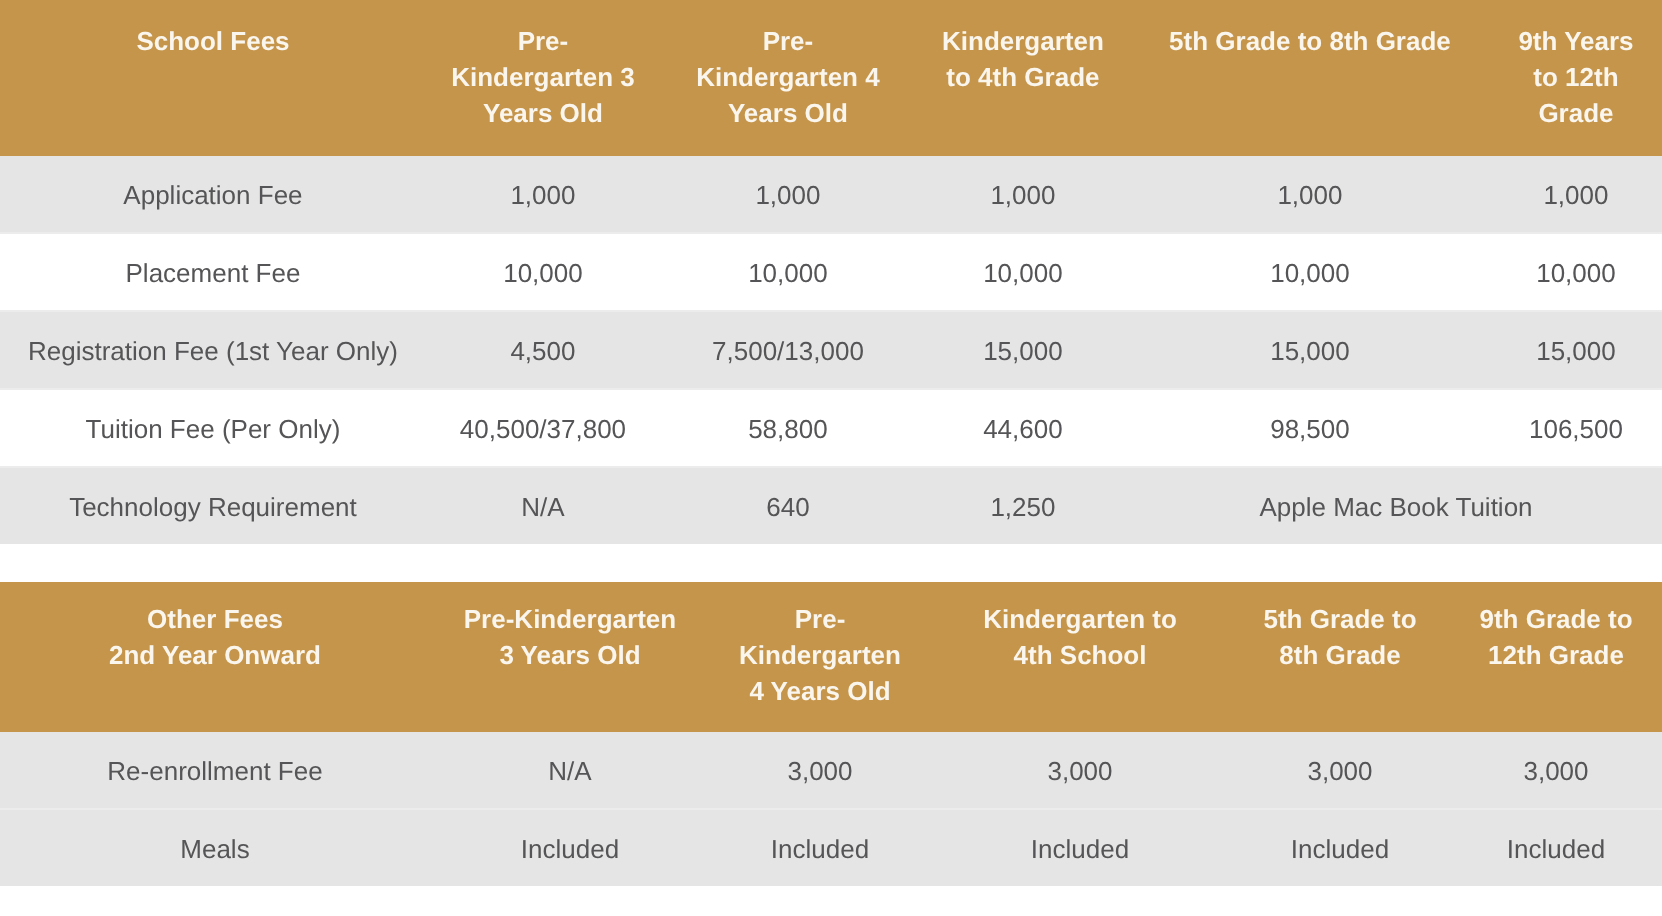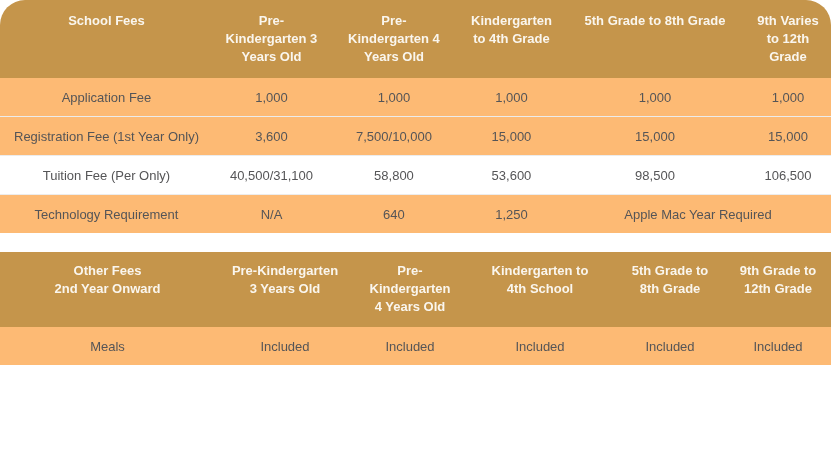--- a/index.html
+++ b/index.html
@@ -6,21 +6,20 @@
     margin: 0;
     padding: 0;
     background: #ffffff;
     font-family: "Liberation Sans", sans-serif;
   }
   .page {
     width: 831px;
     height: 458px;
     overflow: hidden;
     background: #ffffff;
-    border-radius: 25px;
   }
   table.fees {
     width: 831px;
     border-collapse: collapse;
     table-layout: fixed;
   }
   table.fees th {
     background: #c5954b;
     color: #faf6ee;
     font-size: 13px;
@@ -37,21 +36,21 @@
   table.fees td {
     height: 38px;
     font-size: 13px;
     color: #555557;
     text-align: center;
     vertical-align: middle;
     padding: 0 4px;
     overflow: hidden;
   }
   table.fees tr.body-row { background: #ffffff; }
-  table.fees tr.body-row.alt { background: #fdba74; }
+  table.fees tr.body-row.alt { background: #e5e5e5; }
   table.fees tr.body-row + tr.body-row td { border-top: 1px solid #ececec; }
   .table-gap {
     height: 19px;
     background: #ffffff;
   }
 </style>
 </head>
 <body>
 
 <div class="page">
@@ -70,54 +69,62 @@
       <th>School Fees</th>
       <th>Pre-
 Kindergarten 3
 Years Old</th>
       <th>Pre-
 Kindergarten 4
 Years Old</th>
       <th>Kindergarten
 to 4th Grade</th>
       <th>5th Grade to 8th Grade</th>
-      <th>9th Varies
+      <th>9th Years
 to 12th
 Grade</th>
     </tr>
     <tr class="body-row alt">
       <td>Application Fee</td>
       <td>1,000</td>
       <td>1,000</td>
       <td>1,000</td>
       <td>1,000</td>
       <td>1,000</td>
     </tr>
+    <tr class="body-row">
+      <td>Placement Fee</td>
+      <td>10,000</td>
+      <td>10,000</td>
+      <td>10,000</td>
+      <td>10,000</td>
+      <td>10,000</td>
+    </tr>
     <tr class="body-row alt">
       <td>Registration Fee (1st Year Only)</td>
-      <td>3,600</td>
-      <td>7,500/10,000</td>
+      <td>4,500</td>
+      <td>7,500/13,000</td>
       <td>15,000</td>
       <td>15,000</td>
       <td>15,000</td>
     </tr>
     <tr class="body-row">
       <td>Tuition Fee (Per Only)</td>
-      <td>40,500/31,100</td>
+      <td>40,500/37,800</td>
       <td>58,800</td>
-      <td>53,600</td>
+      <td>44,600</td>
       <td>98,500</td>
       <td>106,500</td>
     </tr>
     <tr class="body-row alt">
       <td>Technology Requirement</td>
       <td>N/A</td>
       <td>640</td>
       <td>1,250</td>
-      <td colspan="2">Apple Mac Year Required</td>
+      <td colspan="2">Apple Mac Book Tuition</td>
     </tr>
   </tbody>
     </table>
 
   <div class="table-gap"></div>
 
   <table class="fees" id="other-fees">
     <colgroup>
       <col style="width:25.87%">
         <col style="width:16.85%">
@@ -135,20 +142,28 @@
       <th>Pre-Kindergarten
 4 Years Old</th>
       <th>Kindergarten to
 4th School</th>
       <th>5th Grade to
 8th Grade</th>
       <th>9th Grade to
 12th Grade</th>
     </tr>
     <tr class="body-row alt">
+      <td>Re-enrollment Fee</td>
+      <td>N/A</td>
+      <td>3,000</td>
+      <td>3,000</td>
+      <td>3,000</td>
+      <td>3,000</td>
+    </tr>
+    <tr class="body-row alt">
       <td>Meals</td>
       <td>Included</td>
       <td>Included</td>
       <td>Included</td>
       <td>Included</td>
       <td>Included</td>
     </tr>
   </tbody>
     </table>
 

